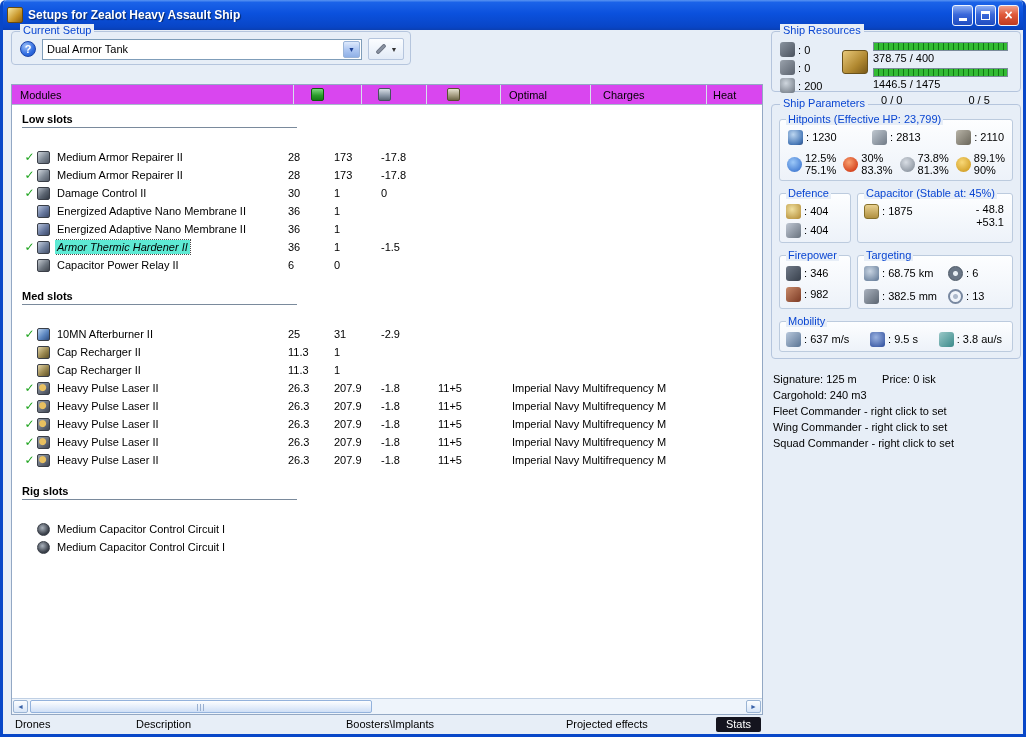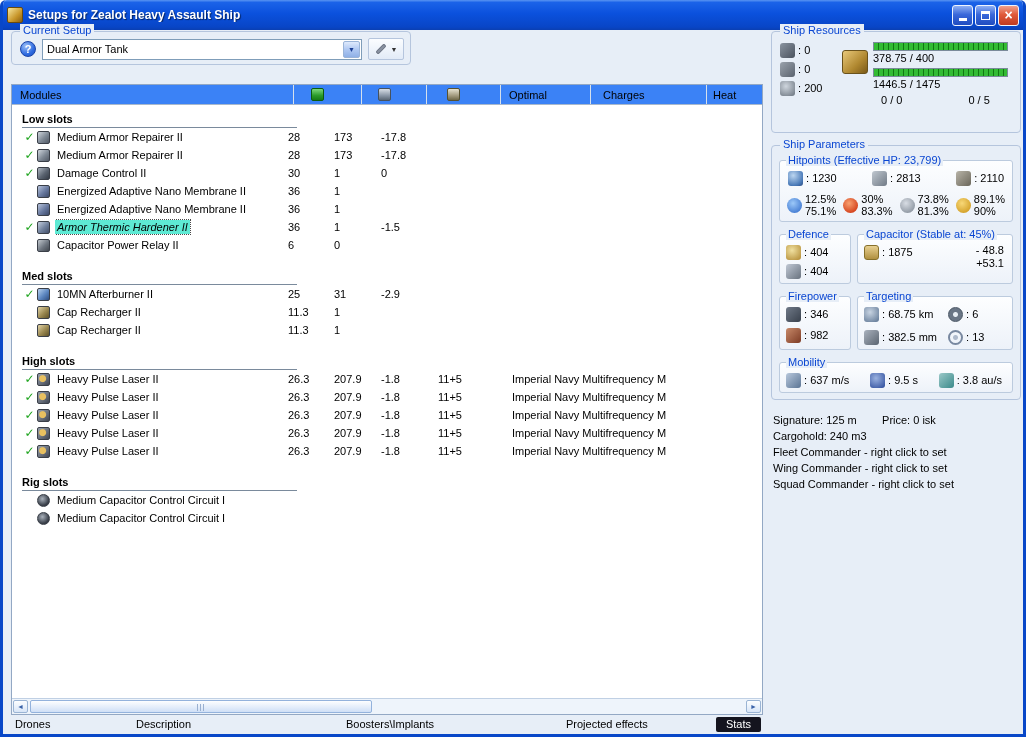--- a/index.html
+++ b/index.html
@@ -28,34 +28,34 @@
   .combo{flex:1;height:21px;background:#fff;border:1px solid #7f9db9;display:flex;align-items:center;position:relative;padding:0 20px 0 4px;cursor:pointer;}
   .combo-text{white-space:nowrap;overflow:hidden;}
   .arrow-btn{position:absolute;right:1px;top:1px;bottom:1px;width:17px;border:1px solid #9ab4d8;border-radius:2px;display:flex;align-items:center;justify-content:center;
     background:linear-gradient(180deg,#dfeafc,#afc8f2 50%,#8fb0e6);color:#1c3f94;font-size:7px;}
   .tools-btn{width:36px;height:22px;display:flex;align-items:center;justify-content:center;gap:4px;cursor:pointer;border:1px solid #b5c5dd;border-radius:2px;background:linear-gradient(180deg,#fbfdff,#e2ebf7);}
   .wrench{width:12px;height:4px;border-radius:2px;background:#8a93a3;transform:rotate(-45deg);box-shadow:0 0 0 1px #6e7684 inset;}
   .dd{font-size:7px;color:#333;}
   .char-ind{width:8px;height:22px;border:1px solid #0a9a0a;background:linear-gradient(180deg,#66ee55,#00bb00);}
   
   .left-panel{position:absolute;top:84px;left:8px;width:752px;height:631px;background:#fff;border:1px solid #93a8c4;}
-  .table-header{position:absolute;top:0;left:0;right:0;height:20px;display:flex;align-items:center;border-bottom:1px solid #a8b8cc;background:#3b82f6;gap:20px;}
+  .table-header{position:absolute;top:0;left:0;right:0;height:20px;display:flex;align-items:center;border-bottom:1px solid #a8b8cc;background:#d946ef;gap:20px;}
   .th{height:100%;display:flex;align-items:center;}
   .th-modules{width:261px;padding-left:8px;}
   .th-c1,.th-c2,.th-c3{justify-content:center;border-left:1px solid #d6e0ec;}
   .th-c1{width:48px;}.th-c2{width:45px;}.th-c3{width:54px;}
   .th-opt{width:70px;padding-left:8px;border-left:1px solid #d6e0ec;}
   .th-chg{flex:1;padding-left:12px;border-left:1px solid #d6e0ec;}
   .th-heat{width:56px;padding-left:6px;border-left:1px solid #d6e0ec;}
   .col-ic{width:13px;height:13px;display:inline-block;border-radius:2px;}
   .col-ic.cpu{background:linear-gradient(180deg,#7cd87c,#2a9a2a 60%,#157a15);border:1px solid #0c5c0c;}
   .col-ic.pg{background:linear-gradient(180deg,#d8dee6,#8a96a6 60%,#5a6674);border:1px solid #46525e;}
   .col-ic.cap{background:linear-gradient(180deg,#e6e2d0,#a29a7e 60%,#6e6748);border:1px solid #565130;}
   .table-body{position:absolute;top:20px;left:0;right:0;bottom:16px;overflow:hidden;}
-  .slot-header{margin:16px 0 0 10px;width:275px;padding-bottom:2px;border-bottom:1px solid #7a8a9c;font-weight:bold;}
+  .slot-header{margin:16px 0 20px 10px;width:275px;padding-bottom:2px;border-bottom:1px solid #7a8a9c;font-weight:bold;}
   .slot-header:first-child{margin-top:8px;}
   .mod-row{display:flex;align-items:center;height:18px;padding-left:10px;cursor:default;}
   .cell{display:inline-flex;align-items:center;height:100%;white-space:nowrap;}
   .cell.check{width:15px;justify-content:center;color:#1ca31c;font-weight:bold;font-size:12px;}
   .cell.icon{width:18px;}
   .cell.name{width:228px;overflow:hidden;}
   .cell.c1{width:48px;padding-left:5px;}
   .cell.c2{width:45px;padding-left:3px;}
   .cell.c3{width:54px;padding-left:5px;}
   .cell.opt{width:70px;padding-left:8px;}
@@ -81,21 +81,21 @@
   .hs-thumb::after{content:"";position:absolute;left:50%;top:3px;width:9px;height:7px;margin-left:-4px;
     background:repeating-linear-gradient(90deg,#9ab0d0 0 1px,rgba(0,0,0,0) 1px 3px);}
   .hs-spacer{flex:1;height:13px;cursor:pointer;}
   
   .tabstrip{position:absolute;top:717px;left:8px;width:752px;height:16px;}
   .tab{position:absolute;top:1px;white-space:nowrap;cursor:pointer;}
   .tab.t0{left:4px;}.tab.t1{left:125px;}.tab.t2{left:335px;}.tab.t3{left:555px;}
   .tab.stats{right:2px;top:0;background:#14141e;color:#fff;padding:1px 10px 2px;border-radius:2px;}
   
   .right-panel{position:absolute;top:31px;left:768px;width:250px;bottom:4px;}
-  .res-group{height:102px;margin-bottom:12px;padding:8px 12px 2px 6px;display:flex;justify-content:center;}
+  .res-group{height:61px;margin-bottom:12px;padding:8px 12px 2px 6px;display:flex;justify-content:center;}
   .res-left{width:64px;display:flex;flex-direction:column;gap:3px;padding:2px 0 0 2px;}
   .stat{display:flex;align-items:center;gap:3px;height:16px;white-space:nowrap;}
   .sval::before{content:": ";}
   .pic{width:15px;height:15px;border-radius:3px;display:inline-block;flex:0 0 auto;}
   .round{border-radius:50%;}
   .ic-turret{background:linear-gradient(135deg,#8a94a0,#4a525e);}
   .ic-launcher{background:linear-gradient(135deg,#9aa2ac,#5a626e);}
   .ic-calib{background:radial-gradient(circle at 40% 35%,#cfd6de,#6a737e);}
   .res-right{flex:1;display:flex;gap:5px;padding-top:2px;}
   .chip-icon{width:26px;height:24px;margin-top:8px;border:1px solid #6a521c;border-radius:3px;background:linear-gradient(135deg,#e8c87a,#b08830 60%,#7a5a18);}
@@ -344,21 +344,20 @@
           <span class="cell name">
             <span class="namebox">Cap Recharger II</span>
           </span>
           <span class="cell c1">11.3</span>
           <span class="cell c2">1</span>
           <span class="cell c3"></span>
           <span class="cell opt"></span>
           <span class="cell chg"></span>
           <span class="cell heat"></span>
         </div>
-        <div class="slot-header">High slots</div>
         <div class="mod-row">
           <span class="cell check">✓</span>
           <span class="cell icon">
             <span class="mod-icon ic-laser"></span>
           </span>
           <span class="cell name">
             <span class="namebox">Heavy Pulse Laser II</span>
           </span>
           <span class="cell c1">26.3</span>
           <span class="cell c2">207.9</span>

